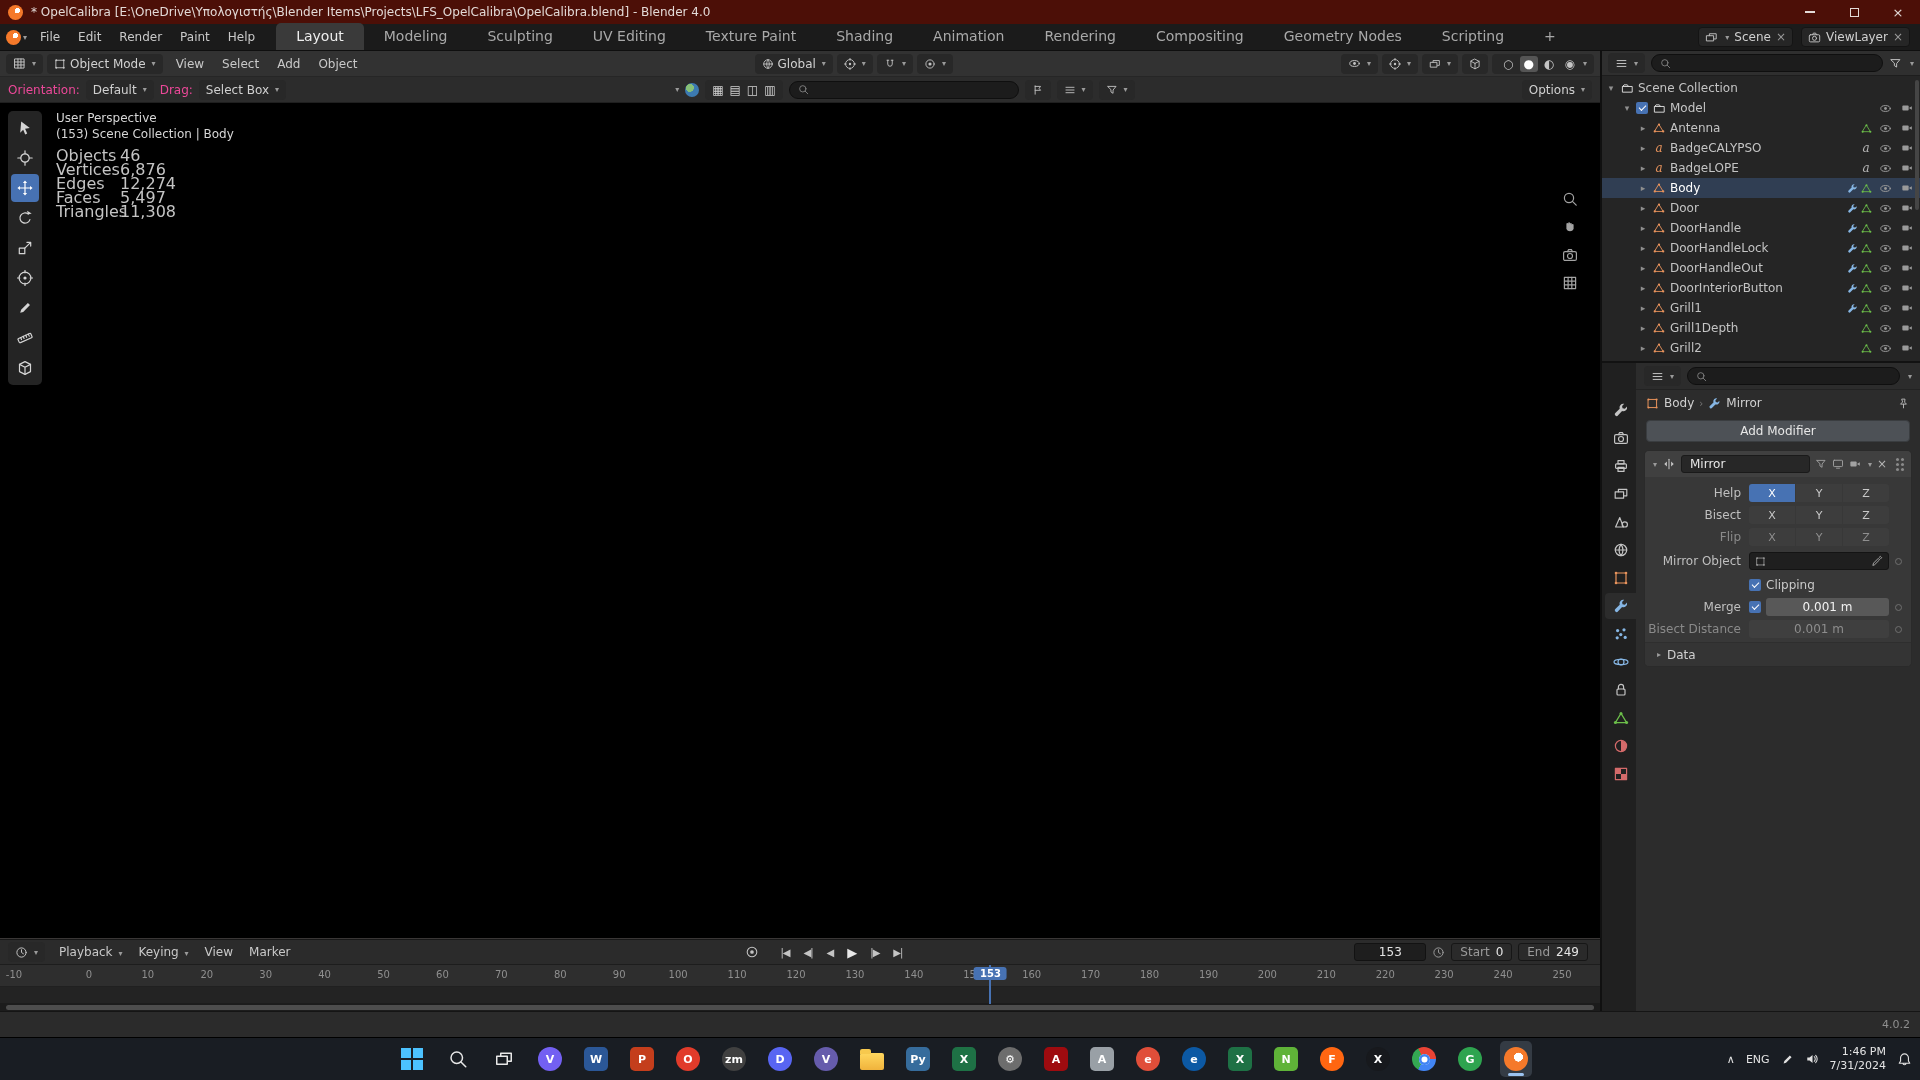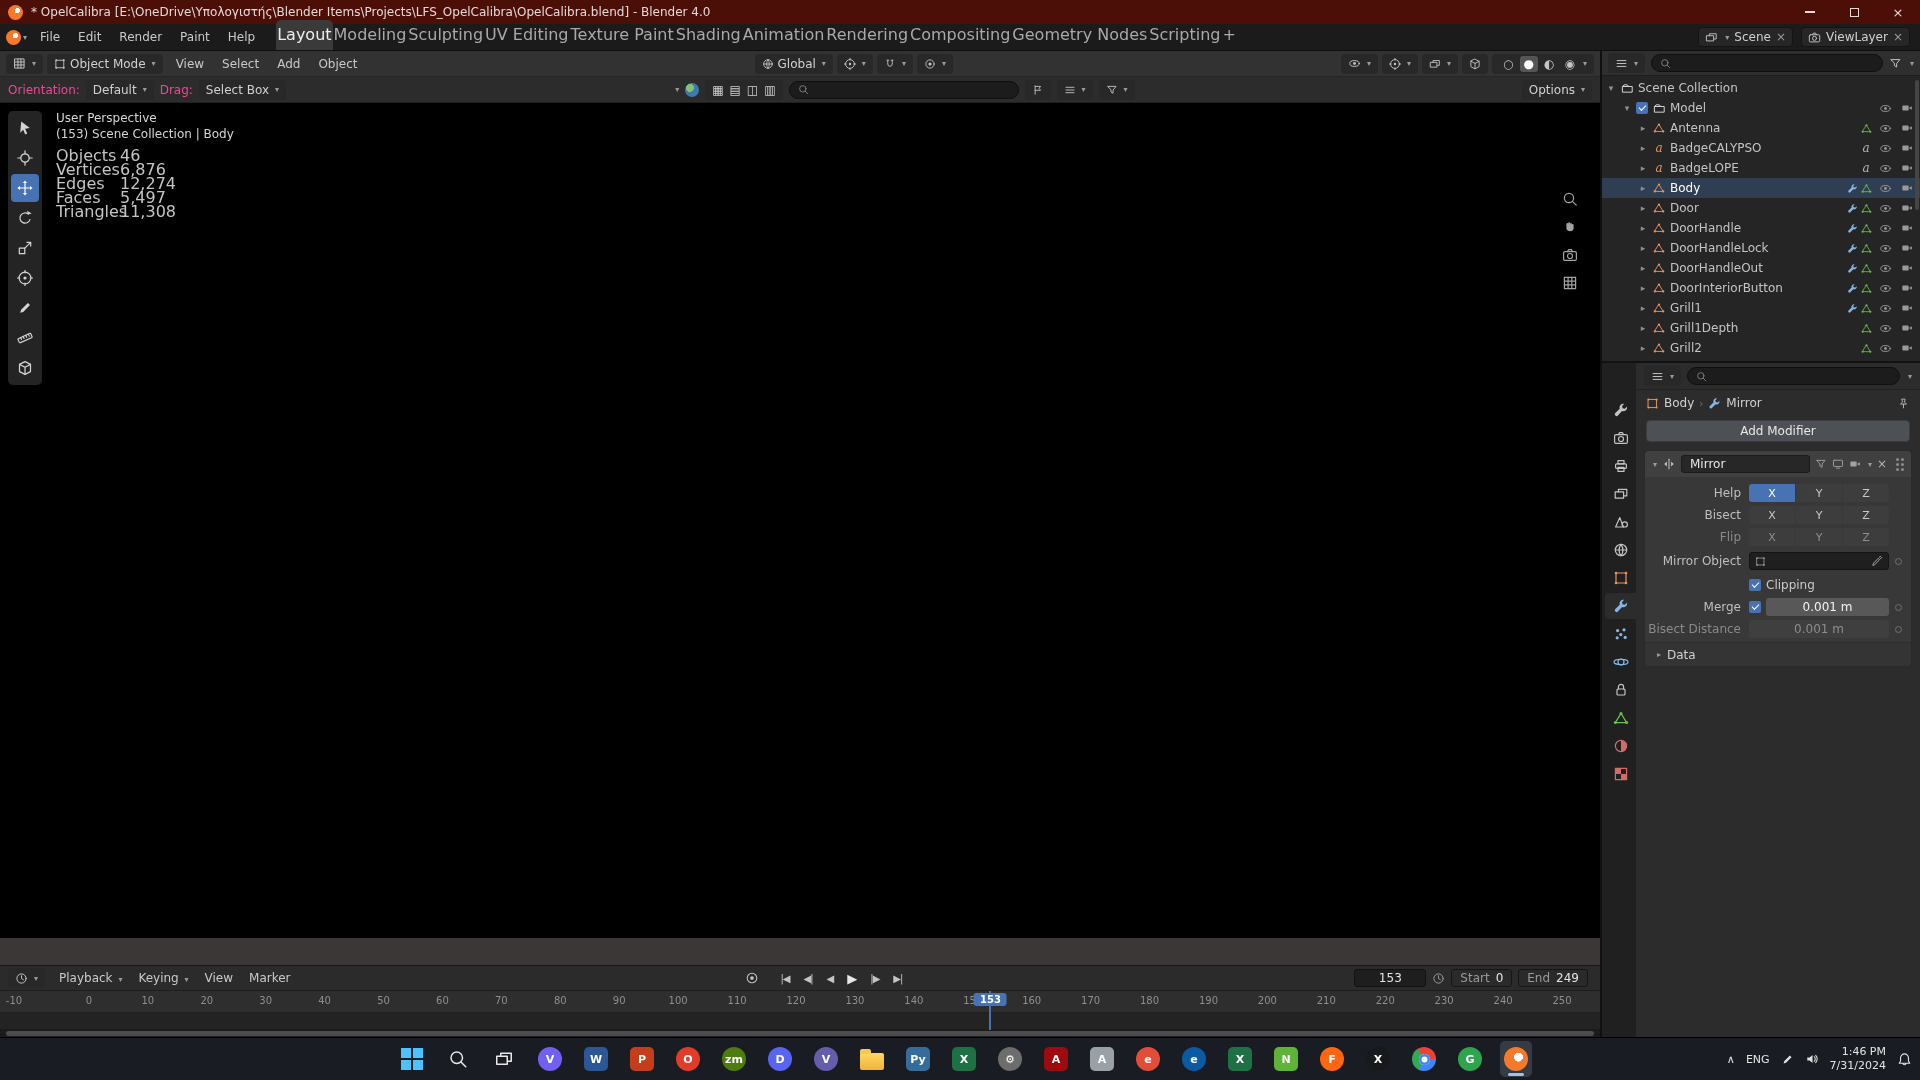--- a/index.html
+++ b/index.html
@@ -16,21 +16,21 @@
 .blogo{width:15px;height:15px;border-radius:50%;background:radial-gradient(circle at 62% 38%,#fff 0 20%,#f5792a 21% 100%);flex:none}
 .ttext{color:#e3dad7;font-size:12px;white-space:nowrap;overflow:hidden}
 .wbtns{margin-left:auto;display:flex;height:100%}
 .wbtn{width:44px;display:flex;align-items:center;justify-content:center;color:#e3dad7;font-size:13px}
 .minbar{width:10px;height:2px;background:#e3dad7}
 .maxbox{width:9px;height:9px;border:1px solid #e3dad7}
 
 .menubar{height:27px;background:#1b1b1b;display:flex;align-items:center;padding:0 6px;flex:none;border-bottom:1px solid #0f0f0f}
 .menu-item{padding:3px 9px;color:#c9c9c9;border-radius:3px;white-space:nowrap}
 .ws-tabs{display:flex;align-items:flex-end;align-self:flex-end;height:100%;margin-left:12px}
-.ws-tab{padding:5px 1px 6px;color:#a9a9a9;border-radius:5px 5px 0 0;white-space:nowrap;font-size:16px}
+.ws-tab{padding:5px 20px 6px;color:#a9a9a9;border-radius:5px 5px 0 0;white-space:nowrap;font-size:14px}
 .ws-tab.active{background:#3a3a3a;color:#eee}
 .mb-right{margin-left:auto;display:flex;align-items:center;gap:8px;padding-right:4px}
 .widget{display:flex;align-items:center;gap:5px;background:#262626;border:1px solid #141414;border-radius:4px;padding:1px 6px;height:20px;color:#d0d0d0}
 .widget .x{color:#9a9a9a;font-size:12px}
 
 .main{flex:1;display:flex;min-height:0}
 .left-col{width:1602px;flex:none;display:flex;flex-direction:column;border-right:2px solid #101010}
 .vh1{height:26px;background:#323232;display:flex;align-items:center;gap:4px;padding:0 6px;border-bottom:1px solid #262626;flex:none}
 .vh2{height:26px;background:#2c2c2c;display:flex;align-items:center;gap:6px;padding:0 8px;border-bottom:1px solid #1f1f1f;flex:none}
 .pill{display:flex;align-items:center;gap:4px;background:#282828;border-radius:4px;padding:2px 7px;height:20px;color:#d0d0d0;white-space:nowrap}
@@ -1469,20 +1469,24 @@
             <div class="subhdr">
               <span class="dd">▸</span>
               <span>Data</span>
             </div>
           </div>
         </div>
       </div>
     </div>
   </div>
 
+  <div class="statusbar">
+    <span class="spacer"></span>
+    <span>4.0.2</span>
+  </div>
 
   <div class="taskbar">
     <div id="tbapps">
         <div class="tbapp">
           <span class="win">
             <i></i>
             <i></i>
             <i></i>
             <i></i>
           </span>
@@ -1509,21 +1513,21 @@
         <div class="tbapp">
           <span class="appicon sq" style="background:#2b5797">W</span>
         </div>
         <div class="tbapp">
           <span class="appicon sq" style="background:#c43e1c">P</span>
         </div>
         <div class="tbapp">
           <span class="appicon cir" style="background:#e13b2a">O</span>
         </div>
         <div class="tbapp">
-          <span class="appicon cir" style="background:#4d7c0f">zm</span>
+          <span class="appicon cir" style="background:#404040">zm</span>
         </div>
         <div class="tbapp">
           <span class="appicon cir" style="background:#5865f2">D</span>
         </div>
         <div class="tbapp">
           <span class="appicon cir" style="background:#665cac">V</span>
         </div>
         <div class="tbapp">
           <span class="folder"></span>
         </div>

